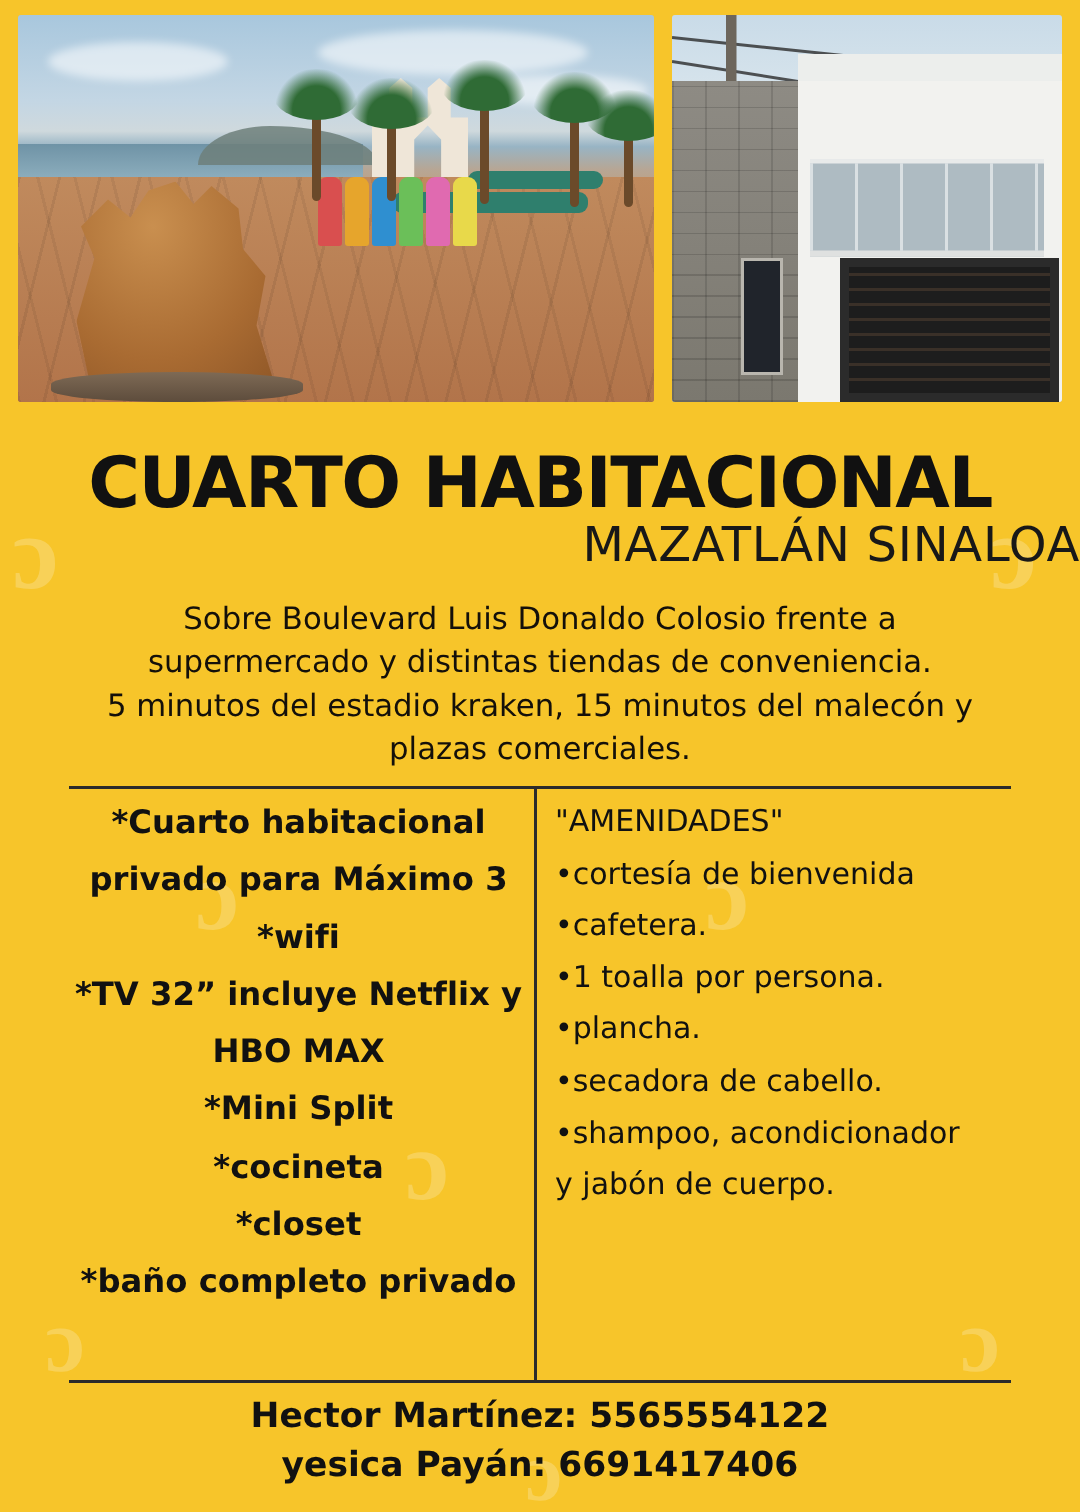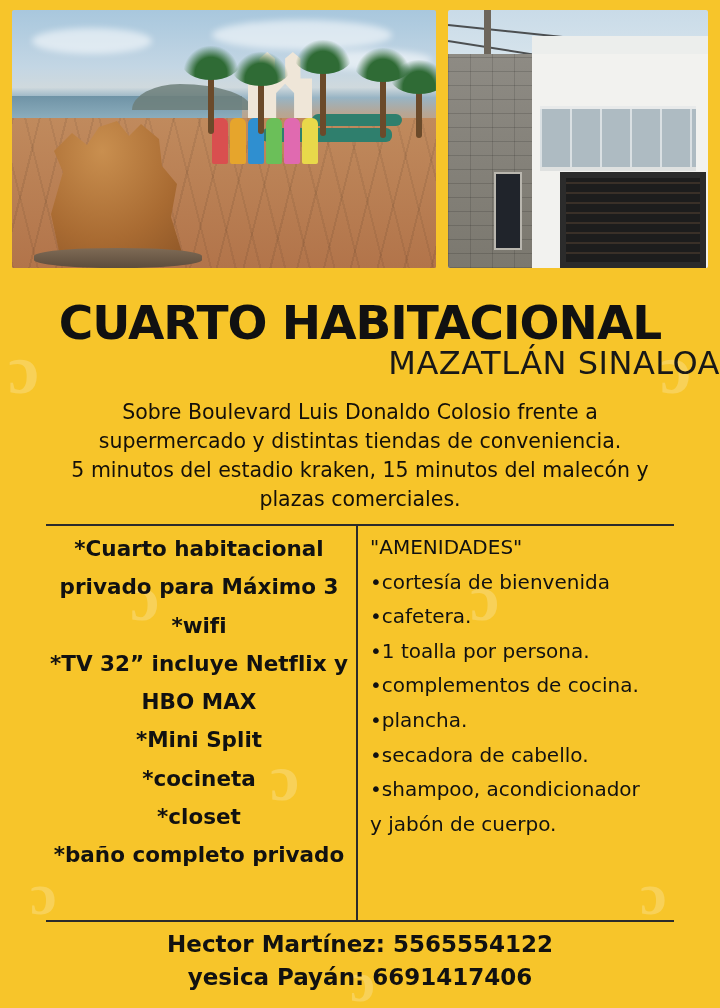--- a/index.html
+++ b/index.html
@@ -350,21 +350,20 @@
     <div>*cocineta</div>
     <div>*closet</div>
     <div>*baño completo privado</div>
   </div>
 
   <div class="col-right">
     <div>"AMENIDADES"</div>
     <div>•cortesía de bienvenida</div>
     <div>•cafetera.</div>
     <div>•1 toalla por persona.</div>
-    <div>•complementos de cocina.</div>
     <div>•plancha.</div>
     <div>•secadora de cabello.</div>
     <div>•shampoo, acondicionador</div>
     <div>y jabón de cuerpo.</div>
   </div>
 
   <div class="contacts">
     <div>Hector Martínez: 5565554122</div>
     <div>yesica Payán: 6691417406</div>
   </div>

